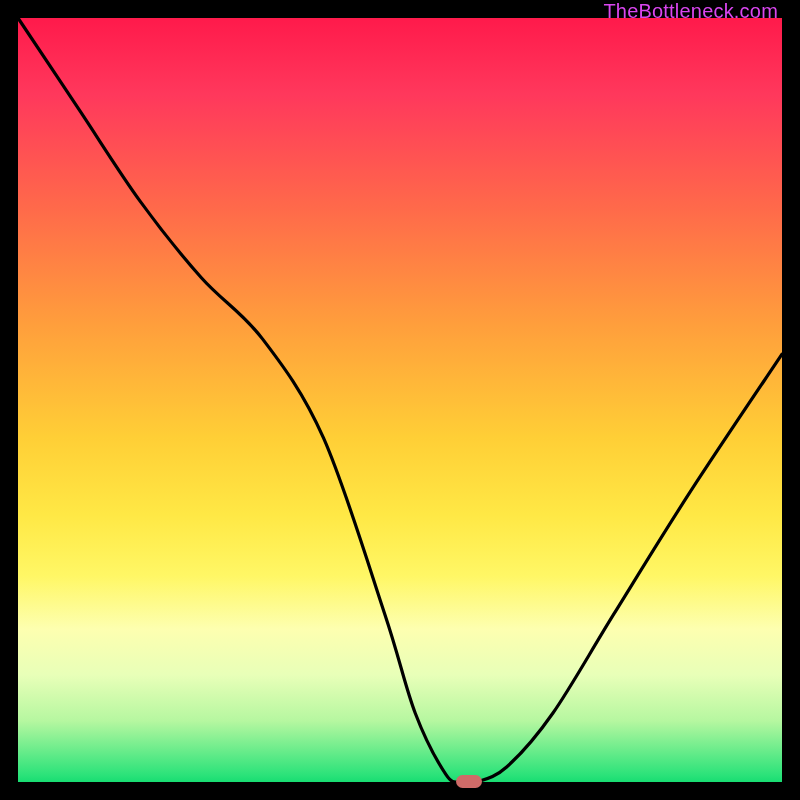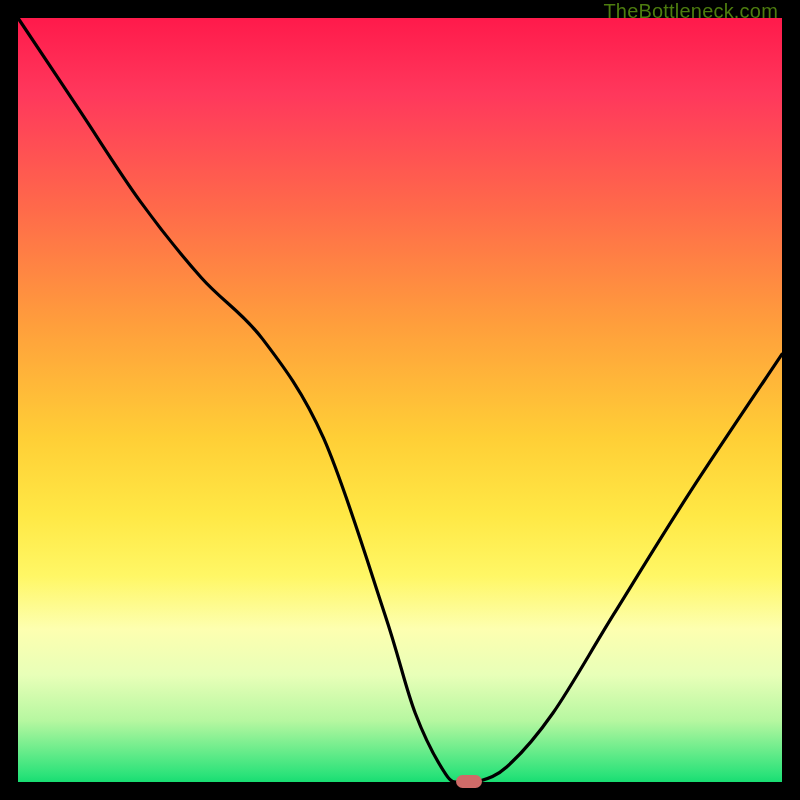--- a/index.html
+++ b/index.html
@@ -37,21 +37,21 @@
       #e8ffb8 86%,
       #b6f7a0 92%,
       #2de37a 99%,
       #18dd72 100%
     );
   }
   .watermark {
     position: absolute;
     top: 0px;
     right: 22px;
-    color: #4d7c0f;
+    color: #d946ef;
     font-size: 20px;
     font-weight: 500;
     letter-spacing: 0.2px;
     user-select: none;
   }
   svg.curve {
     position: absolute;
     left: 0;
     top: 0;
     width: 764px;

